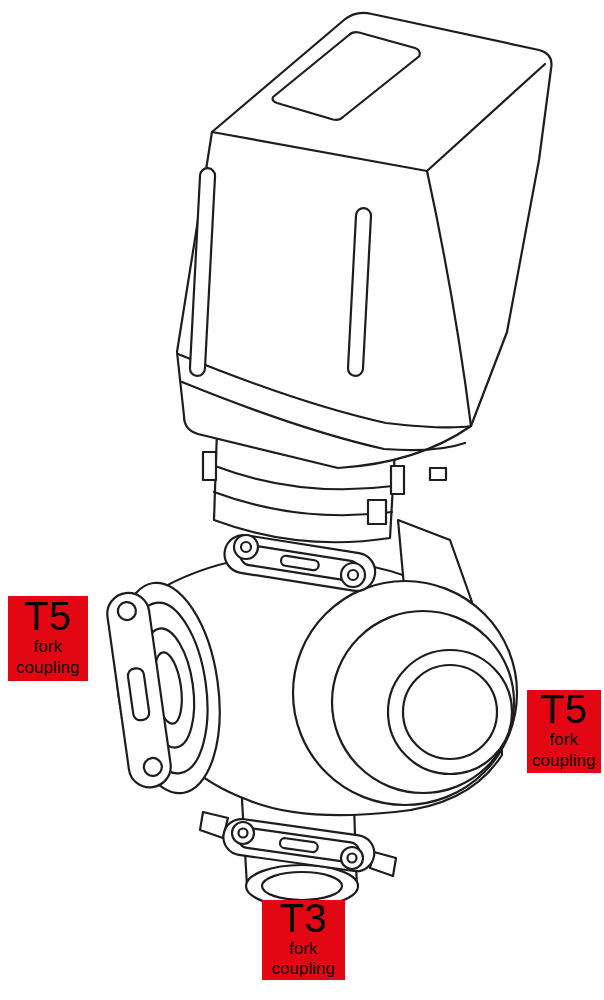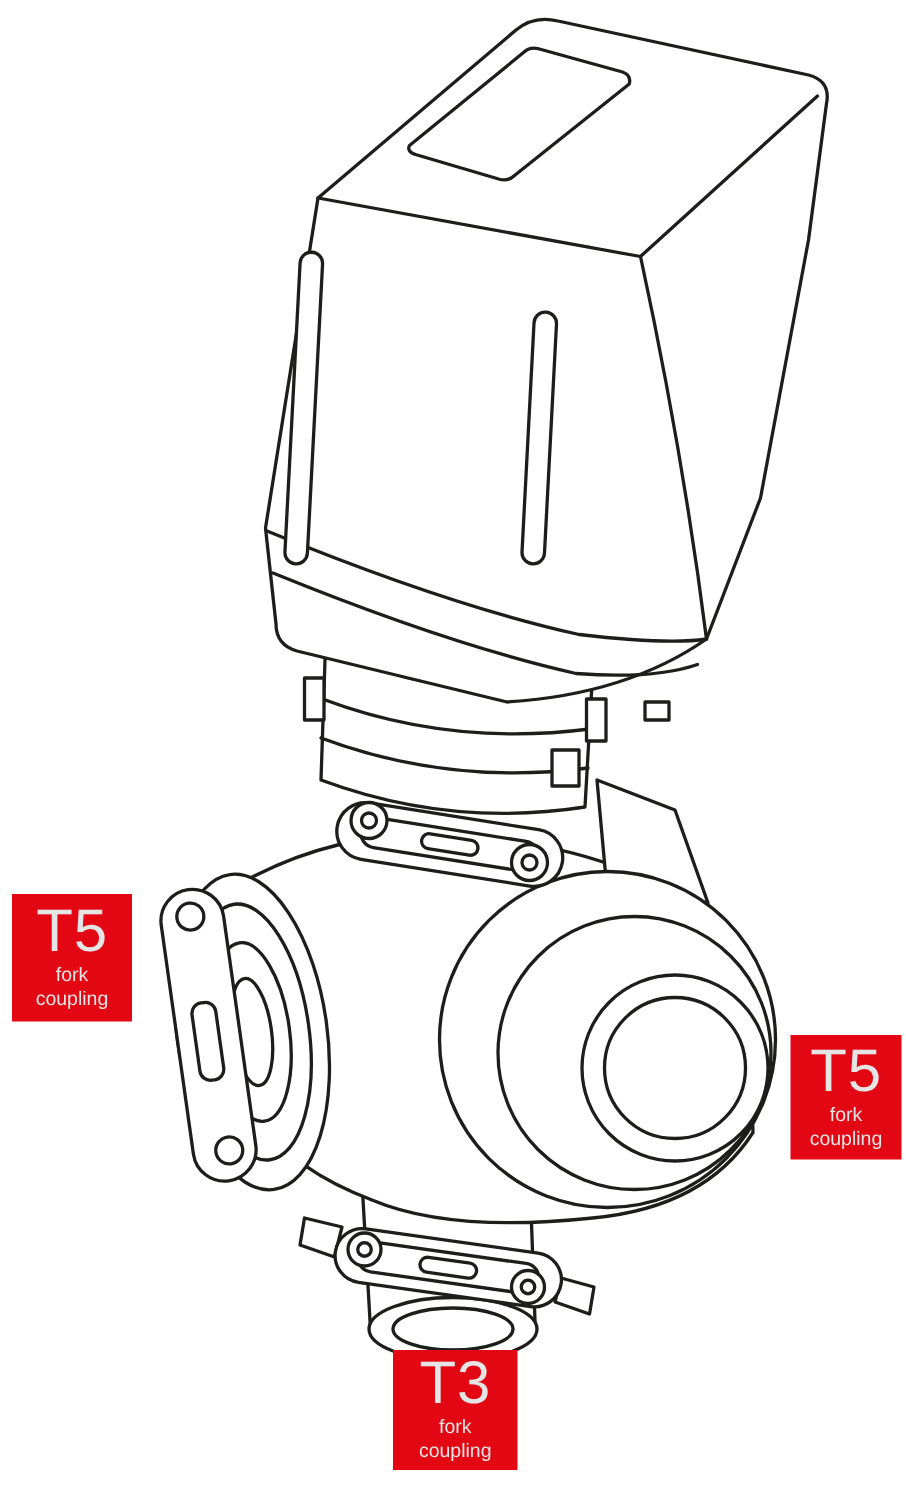--- a/index.html
+++ b/index.html
@@ -16,37 +16,37 @@
     overflow: hidden;
   }
   .drawing {
     position: absolute;
     left: 0;
     top: 0;
   }
   .label {
     position: absolute;
     background: var(--accent, #e30613);
-    color: #e5e5e5;
+    color: #000000;
     display: flex;
     flex-direction: column;
     align-items: center;
     justify-content: center;
     text-align: center;
     box-sizing: border-box;
     padding: 4px 2px 8px 2px;
   }
   .label .code {
     font-size: 40px;
     font-weight: 500;
     line-height: 1.05;
     letter-spacing: 0.5px;
   }
   .label .sub {
-    font-size: 13px;
+    font-size: 17px;
     font-weight: 400;
     line-height: 1.2;
   }
   .label-left   { left: 8px;   top: 596px; width: 80px; height: 85px; }
   .label-right  { left: 527px; top: 690px; width: 74px; height: 83px; }
   .label-bottom { left: 262px; top: 900px; width: 83px; height: 80px; }
 </style>
 </head>
 <body>
 

